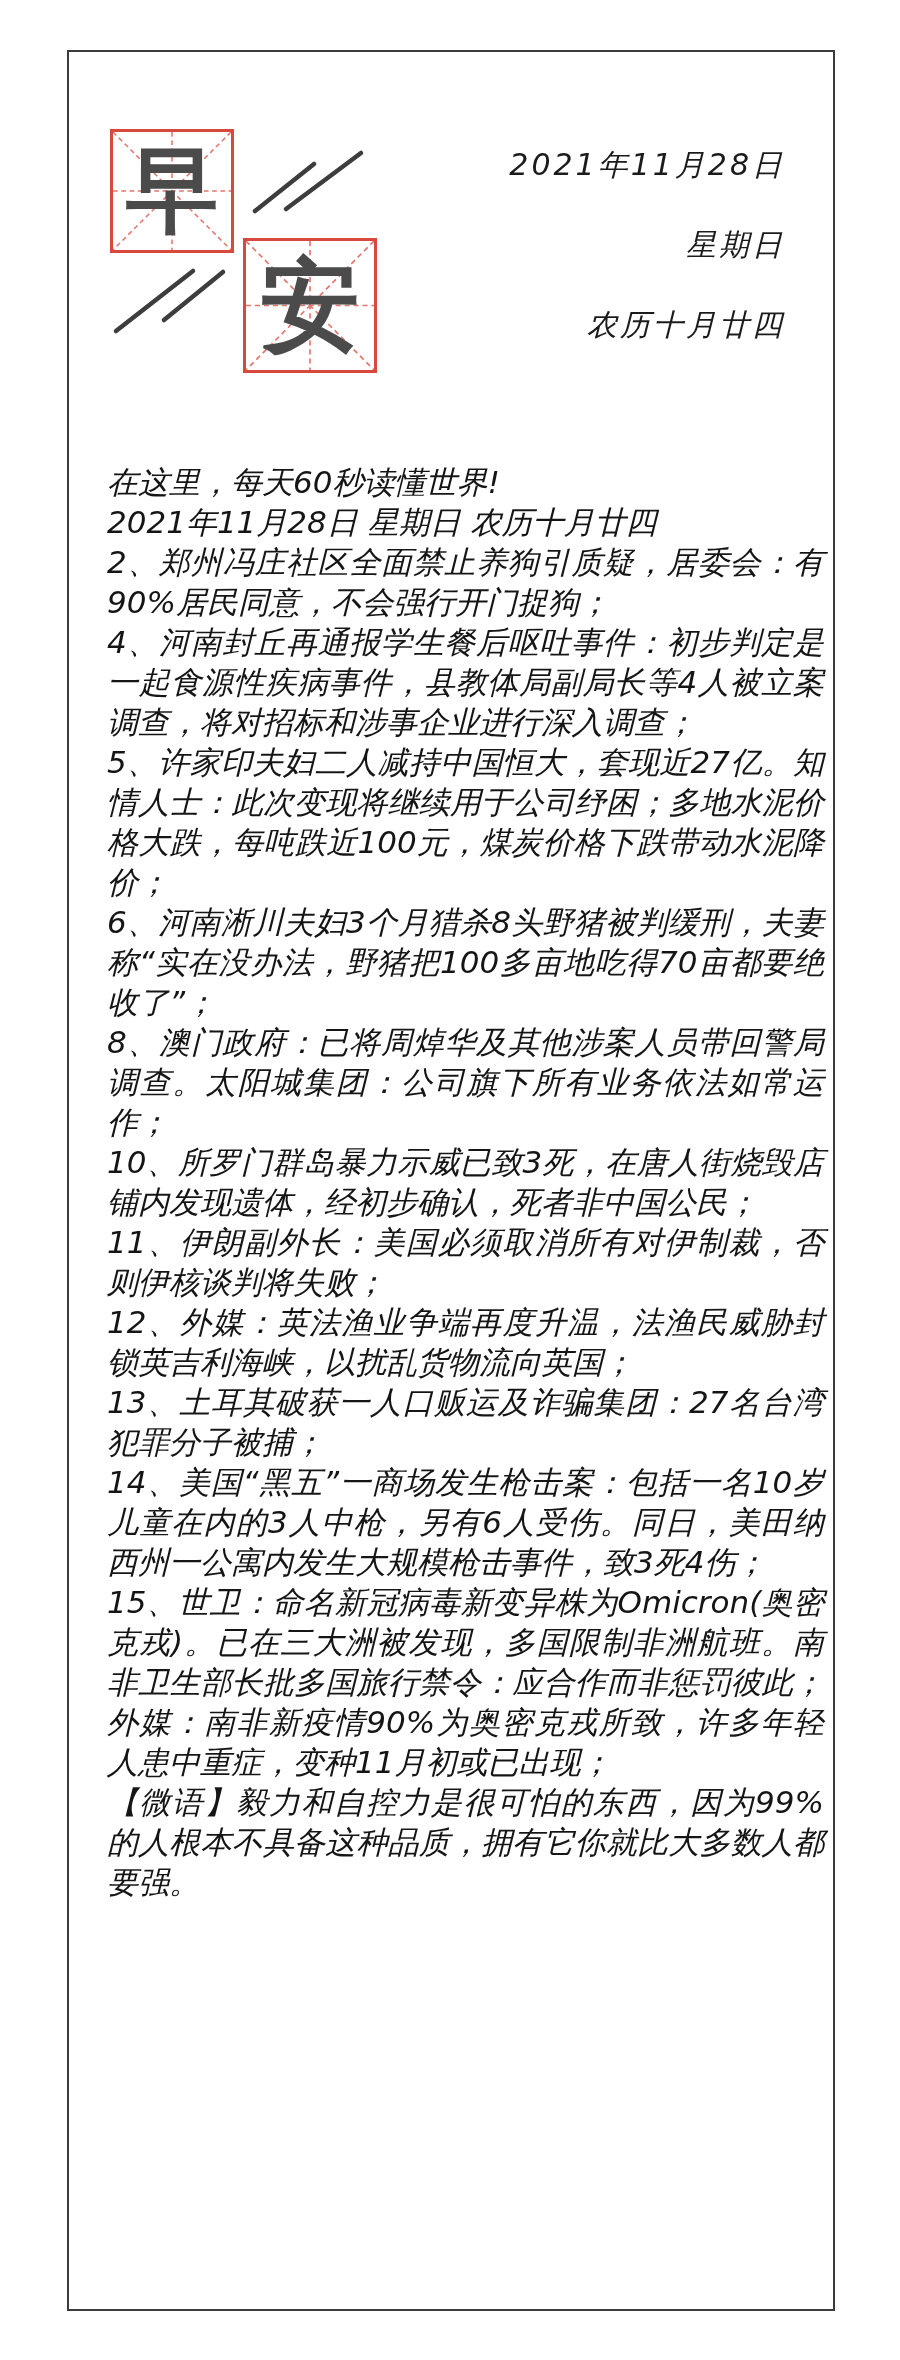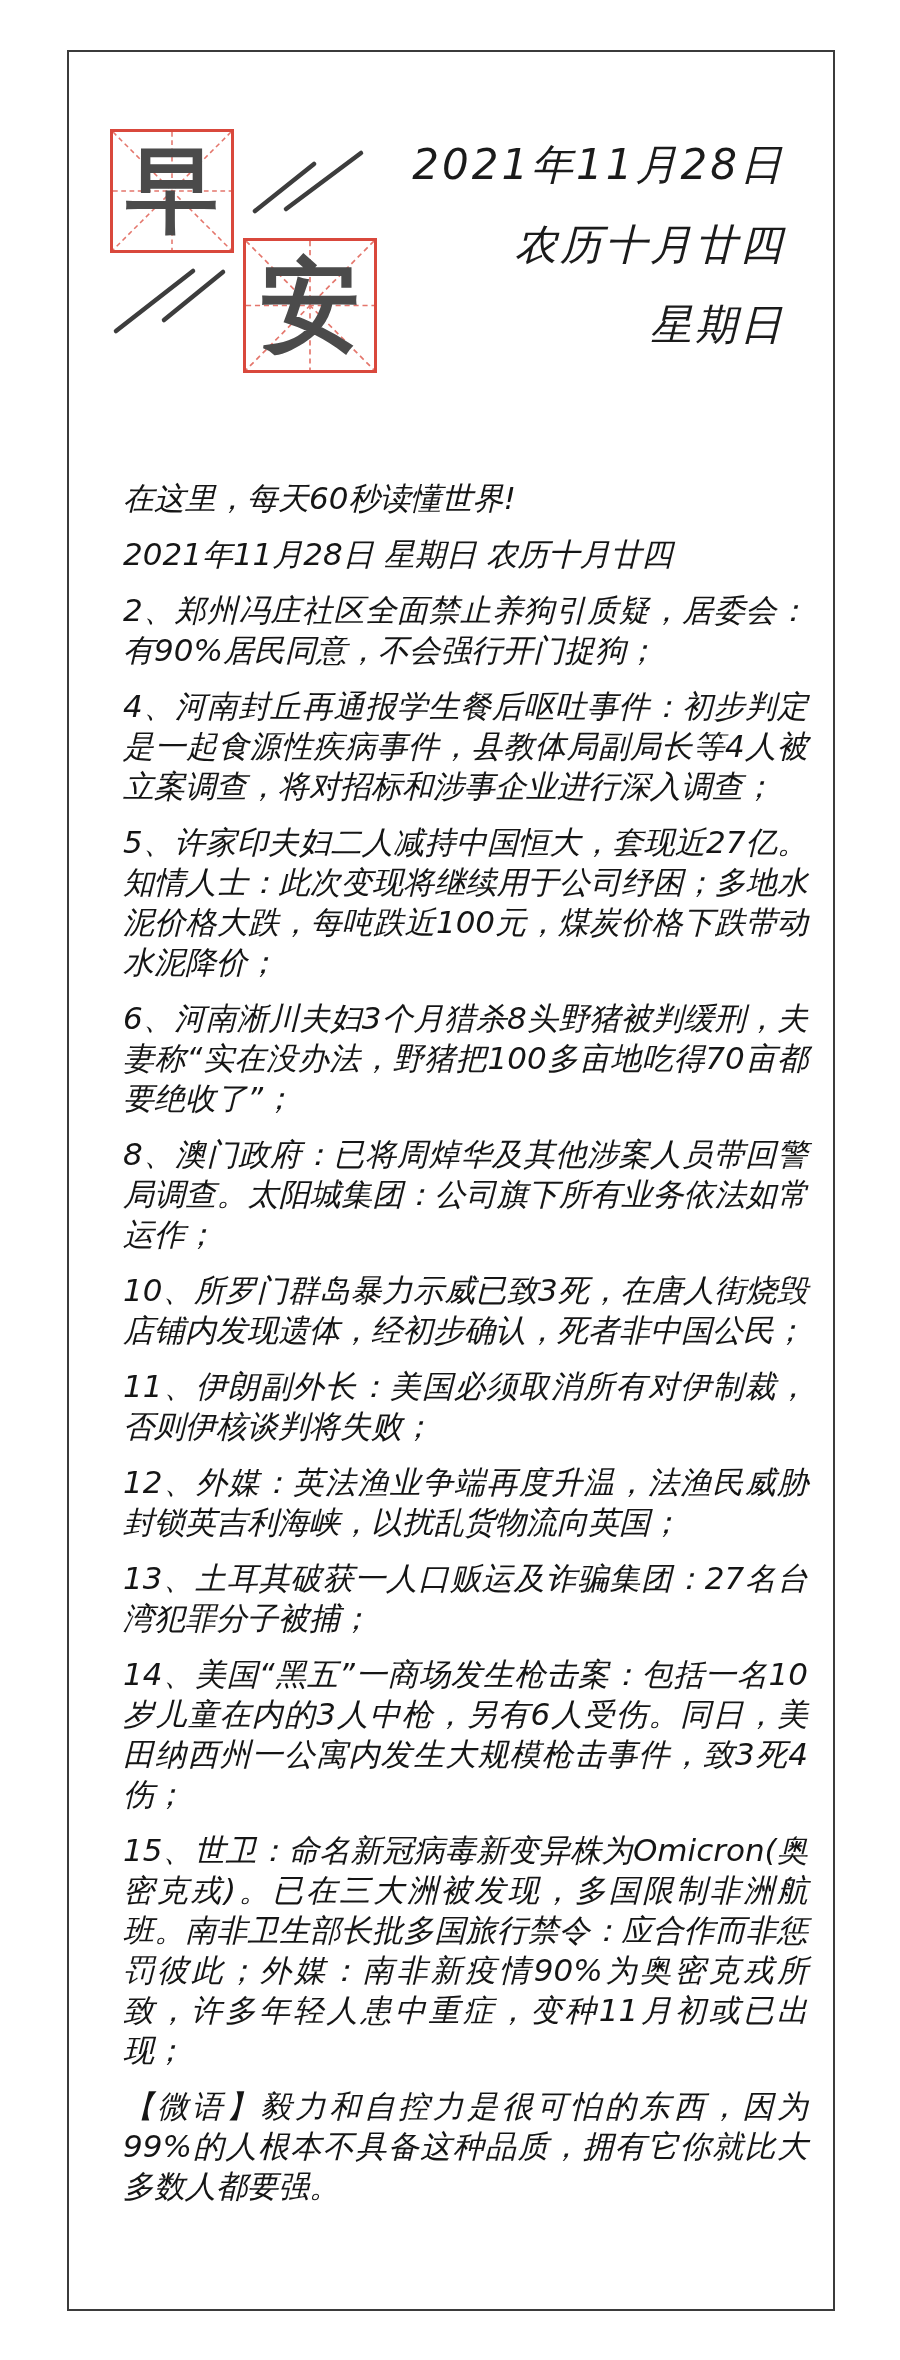--- a/index.html
+++ b/index.html
@@ -25,30 +25,30 @@
   .grid-char{
     position:absolute;left:0;top:0;width:100%;height:100%;
     display:flex;align-items:center;justify-content:center;
     color:var(--char-gray,#4b4b4b);font-weight:700;line-height:1;
   }
   .grid-box.zao .grid-char{font-size:92px;}
   .grid-box.an .grid-char{font-size:100px;}
   
   .date-block{
     position:absolute;top:73px;right:48px;text-align:right;
-    font-size:42px;line-height:80px;letter-spacing:3px;
+    font-size:30px;line-height:80px;letter-spacing:3px;
     color:#1b1b1b;font-style:italic;white-space:nowrap;
   }
   
   .body-text{
     position:absolute;left:38px;top:410px;width:717px;
     font-size:31px;line-height:40px;color:var(--text,#151515);
     font-style:italic;
   }
-  .body-line{margin:16px;padding:0;text-align:justify;}
+  .body-line{margin:0;padding:0;text-align:justify;}
 </style>
 </head>
 <body>
 
 <div class="frame">
 
   <div class="logo-area">
     <svg class="slash-svg" viewBox="0 0 360 340">
       <g stroke="#3d3d3d" stroke-width="4.5" stroke-linecap="round">
         <line x1="186" y1="159" x2="245" y2="112"></line>
@@ -78,22 +78,22 @@
           <line x1="50" y1="0" x2="50" y2="100"></line>
           <line x1="0" y1="50" x2="100" y2="50"></line>
         </g>
       </svg>
       <span class="grid-char">安</span>
     </div>
   </div>
 
   <div class="date-block">
     <div>2021年11月28日</div>
+    <div>星期日</div>
     <div>农历十月廿四</div>
-    <div>星期日</div>
   </div>
 
   <div class="body-text">
     <p class="body-line">在这里，每天60秒读懂世界!</p>
     <p class="body-line">2021年11月28日 星期日 农历十月廿四</p>
     <div>
         <p class="body-line">2、郑州冯庄社区全面禁止养狗引质疑，居委会：有90%居民同意，不会强行开门捉狗；</p>
         <p class="body-line">4、河南封丘再通报学生餐后呕吐事件：初步判定是一起食源性疾病事件，县教体局副局长等4人被立案调查，将对招标和涉事企业进行深入调查；</p>
         <p class="body-line">5、许家印夫妇二人减持中国恒大，套现近27亿。知情人士：此次变现将继续用于公司纾困；多地水泥价格大跌，每吨跌近100元，煤炭价格下跌带动水泥降价；</p>
         <p class="body-line">6、河南淅川夫妇3个月猎杀8头野猪被判缓刑，夫妻称“实在没办法，野猪把100多亩地吃得70亩都要绝收了”；</p>

